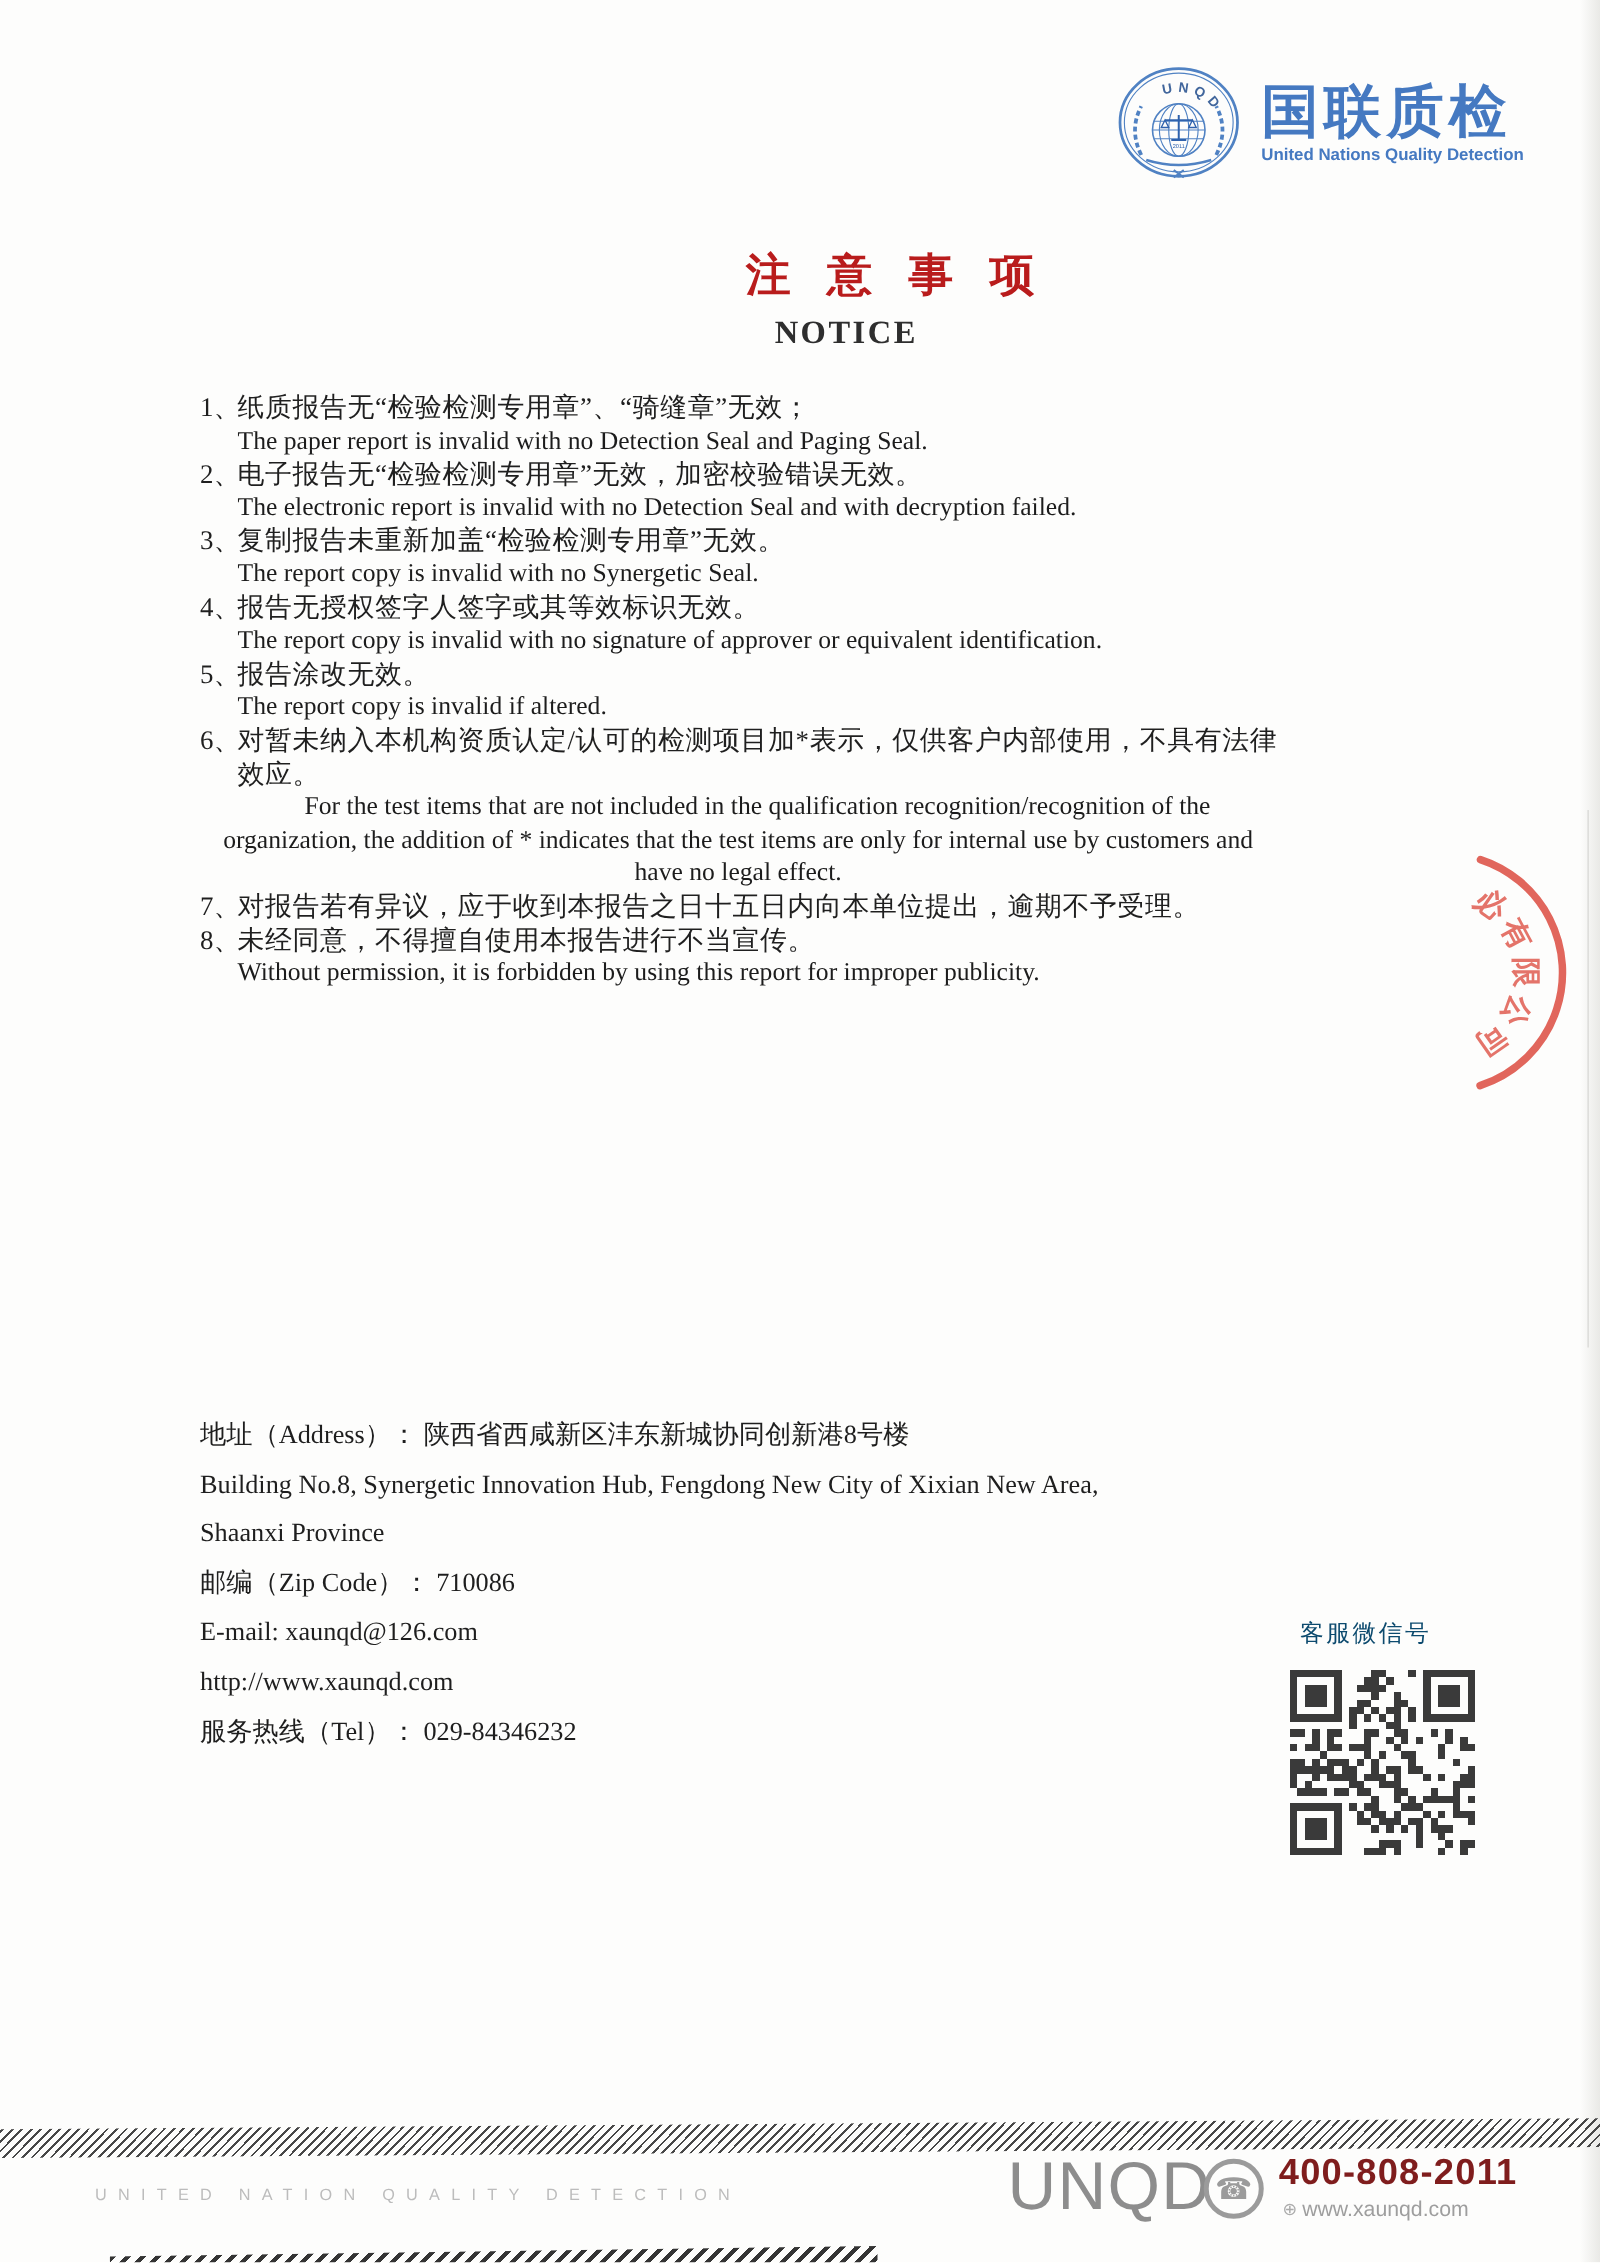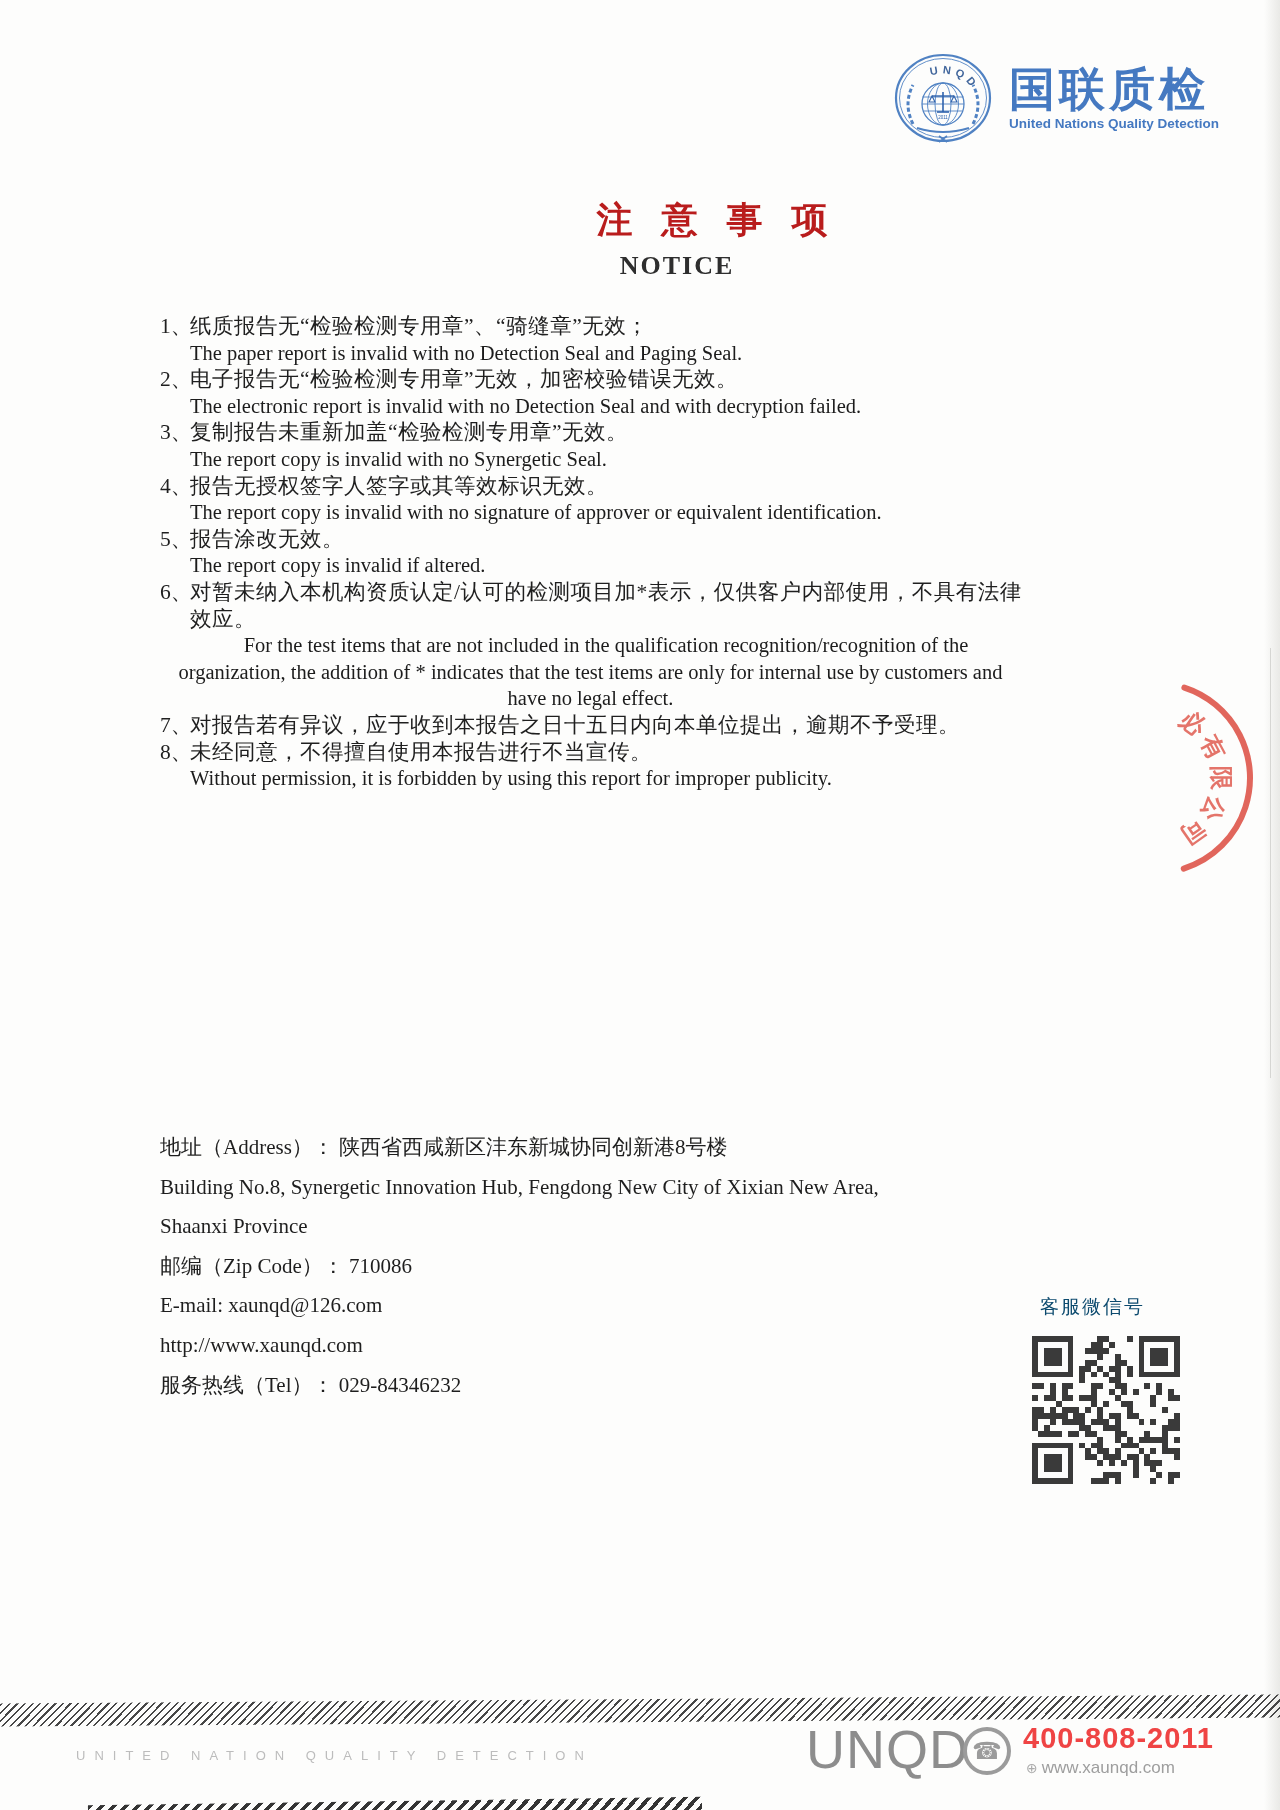--- a/index.html
+++ b/index.html
@@ -54,21 +54,21 @@
     font-size:13px;letter-spacing:9px;color:#bcbcbc;white-space:nowrap;}
   .footer-brand{position:absolute;top:1722px;left:806px;
     font-family:"Liberation Sans","DejaVu Sans",sans-serif;
     font-size:54px;line-height:54px;color:#8d8d8d;letter-spacing:1px;}
   .phone-icon{position:absolute;top:1727px;left:963px;width:48px;height:48px;
     border:4px solid #9b9b9b;border-radius:50%;box-sizing:border-box;
     display:flex;align-items:center;justify-content:center;
     color:#9b9b9b;font-size:24px;font-family:"DejaVu Sans",sans-serif;}
   .footer-phone{position:absolute;top:1722px;left:1023px;
     font-family:"Liberation Sans","DejaVu Sans",sans-serif;
-    font-weight:700;font-size:29px;color:#ef4444;letter-spacing:1px;}
+    font-weight:700;font-size:29px;color:#7f1d1d;letter-spacing:1px;}
   .footer-site{position:absolute;top:1758px;left:1026px;
     font-family:"Liberation Sans","DejaVu Sans",sans-serif;
     font-size:17px;color:#9e9e9e;display:flex;align-items:center;gap:4px;}
   .globe-icon{font-size:14px;color:#ababab;font-family:"DejaVu Sans",sans-serif;}
 </style>
 </head>
 <body>
 
 <div class="page">
 

